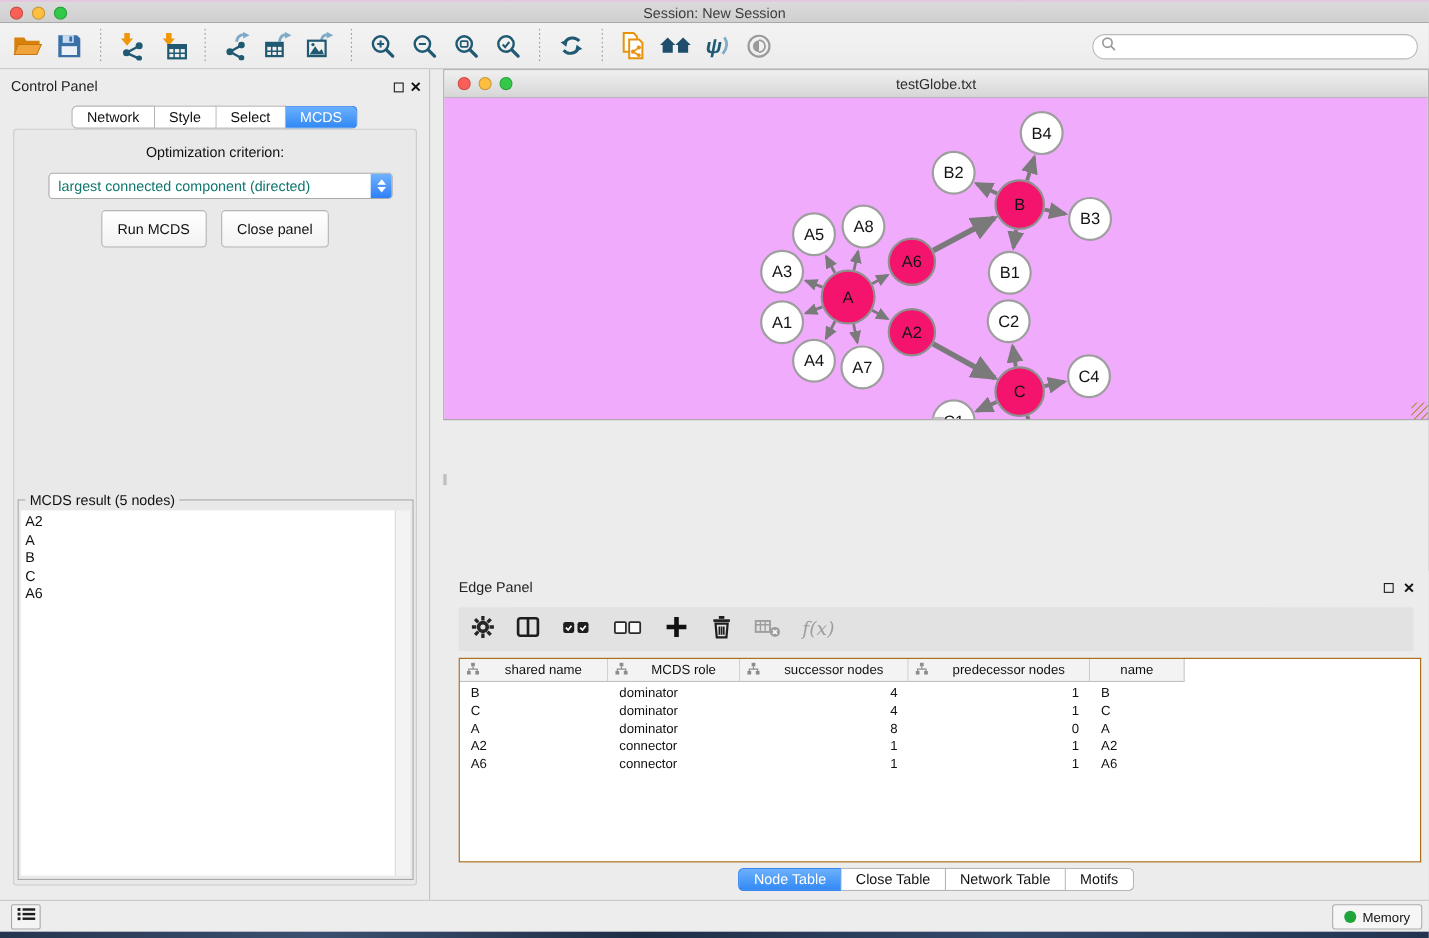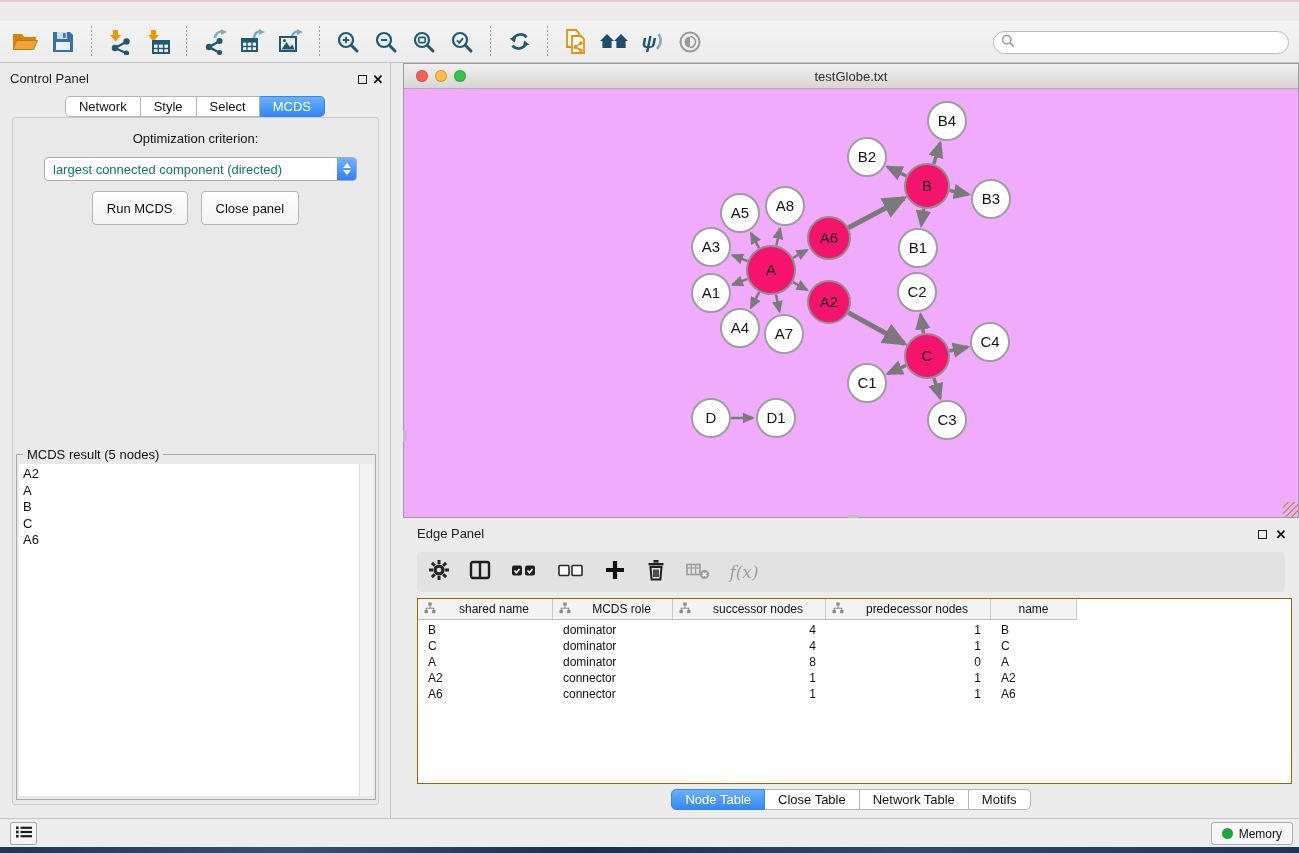--- a/index.html
+++ b/index.html
@@ -57,21 +57,21 @@
   .pbtn{height:23px;padding:16px 14px;font-size:13px;color:#111;background:linear-gradient(#FFFFFF,#F2F2F2);
     border:1px solid #B6B6B6;border-radius:4px;display:flex;align-items:center;}
   .fieldset{position:absolute;left:3px;right:2px;top:336px;bottom:4px;border:1px solid #A9A9A9;}
   .legend{position:absolute;left:6px;top:-8px;background:#E9E9E9;padding:0 4px;font-size:13px;color:#111;}
   .listbox{position:absolute;left:2px;top:9px;right:16px;bottom:3px;background:#fff;overflow:hidden;}
   .listbox ul{margin:0;padding:2px 0 0 4px;list-style:none;font-size:13px;color:#111;}
   .listbox li{line-height:16.5px;}
   .scrolltrack{position:absolute;right:2px;top:9px;bottom:3px;width:14px;background:#F3F3F3;border-left:1px solid #DCDCDC;}
 
   
-  .netframe{position:absolute;left:403px;top:63px;width:896px;height:455px;background:#fff;
+  .netframe{position:absolute;left:403px;top:63px;width:896px;height:319px;background:#fff;
     border:1px solid #9C9C9C;}
   .net-titlebar{position:absolute;left:0;top:0;right:0;height:25px;
     background:linear-gradient(#F0F0F0,#D6D6D6);border-bottom:1px solid #AFAFAF;}
   .net-titlebar .title{position:absolute;left:0;right:0;top:5px;text-align:center;font-size:13px;color:#2e2e2e;}
   .net-lights{position:absolute;left:12px;top:6px;display:flex;gap:7px;}
   .net-canvas{position:absolute;left:0;top:25px;right:0;bottom:0;background:#f0abfc;overflow:hidden;}
   .grip{position:absolute;right:0;bottom:0;width:15px;height:15px;
     background:repeating-linear-gradient(135deg,transparent 0 3px,#B9995F 3px 4.4px);}
   .tickL{position:absolute;left:-1px;top:367px;width:3px;height:10px;background:#BFBFBF;}
   .tickB{position:absolute;left:444px;bottom:-1px;width:10px;height:3px;background:#BFBFBF;}
@@ -104,20 +104,28 @@
   .memdot{width:11px;height:11px;border-radius:50%;background:#1FA53C;}
   .desktop{position:absolute;left:0;top:847px;width:100%;height:6px;
     background:linear-gradient(90deg,#25354f,#3b5070 22%,#1f2e47 45%,#33496b 70%,#223450);}
 </style>
 </head>
 <body>
 
 <div class="window">
   <div class="topline"></div>
 
+  <div class="titlebar">
+    <div class="lights">
+      <span class="light l-red"></span>
+      <span class="light l-yel"></span>
+      <span class="light l-grn"></span>
+    </div>
+    <div class="title">Session: New Session</div>
+  </div>
 
   <div class="toolbar">
     <div class="tbtn">
         <span>
           <svg width="28" height="26" viewBox="0 0 28 26">
             <path fill="#D8820B" d="M2 5h9l2 3h12v4H5L2 20z"></path>
             <path fill="#F0A33A" stroke="#C57708" stroke-width="1" d="M5.5 11.5h21l-4 9H2z"></path>
           </svg>
         </span>
       </div>

